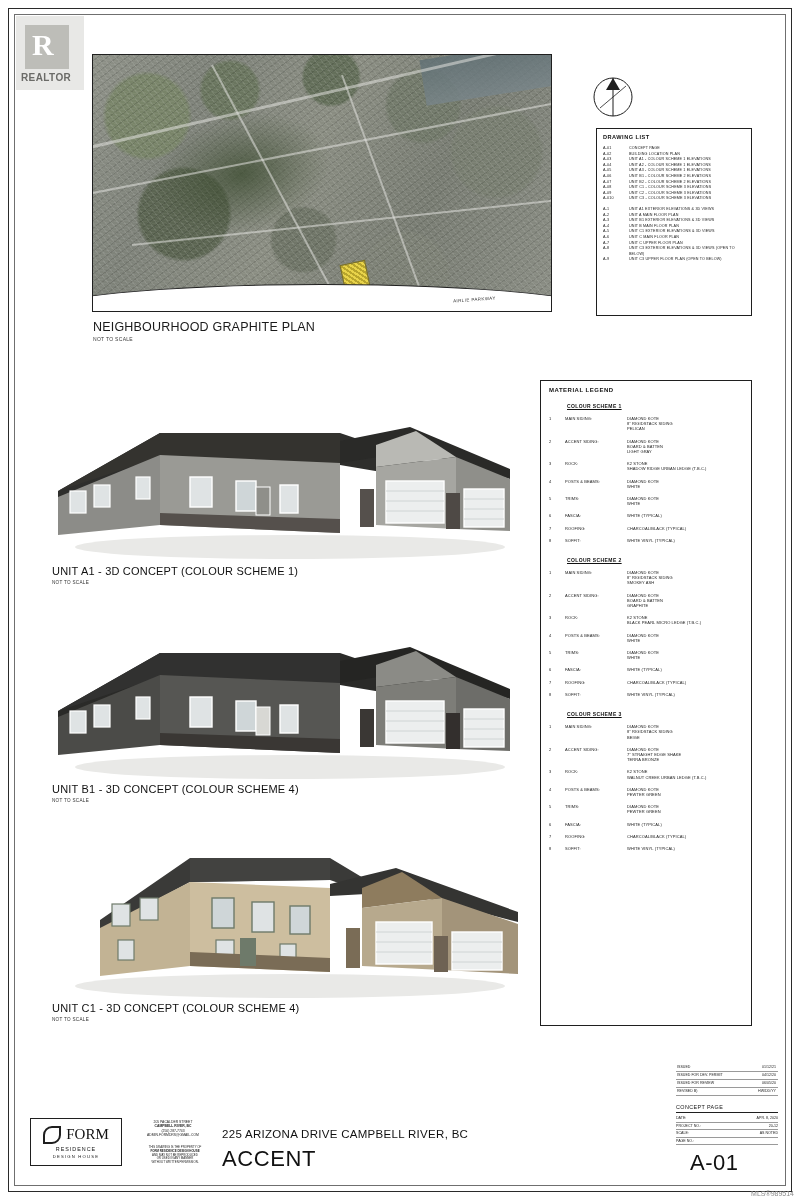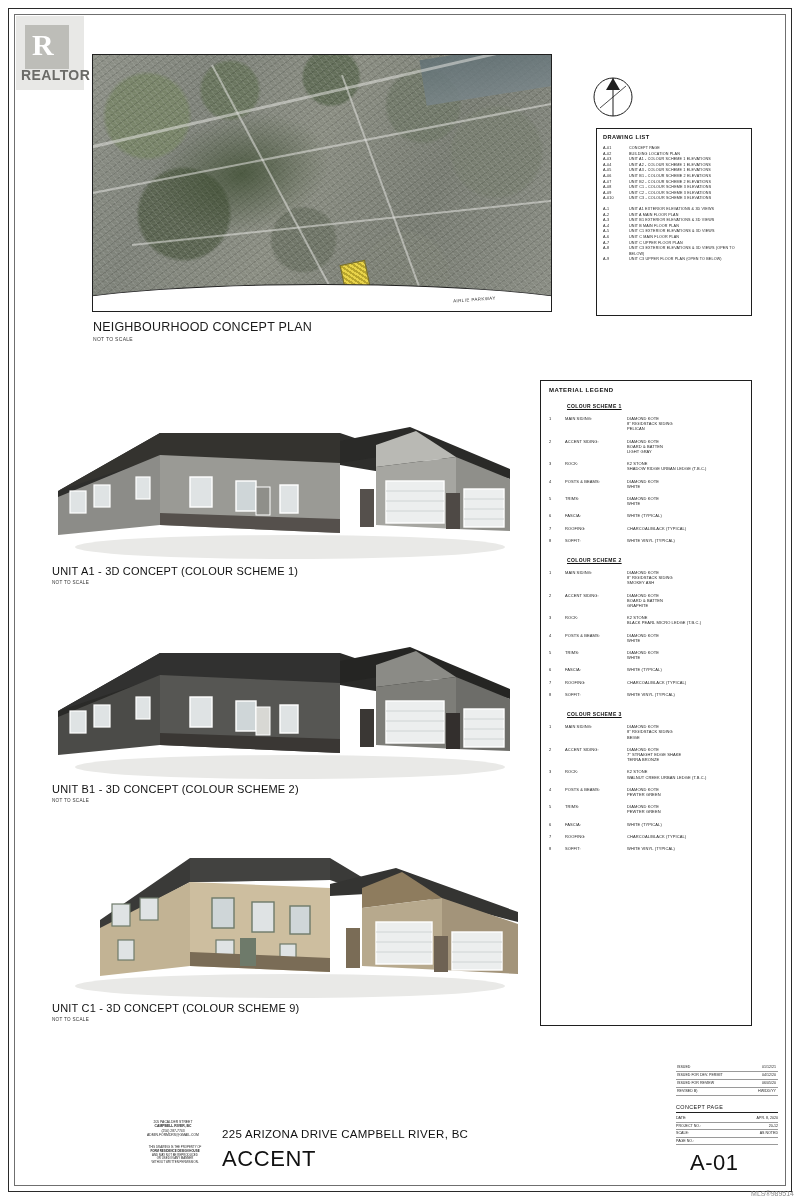--- a/index.html
+++ b/index.html
@@ -47,21 +47,21 @@
     left: 16px; top: 12px;
     font-family: "Liberation Serif", serif;
     font-size: 30px;
     font-weight: bold;
     color: #ffffff;
     line-height: 34px;
   }
   #realtor-logo .r-word {
     position: absolute;
     left: 5px; bottom: 7px;
-    font-size: 14px;
+    font-size: 10px;
     letter-spacing: 0.4px;
     font-weight: bold;
     color: #6b6b68;
   }
 
   
   #aerial-wrap {
     position: absolute;
     left: 92px; top: 54px;
     width: 460px; height: 258px;
@@ -399,21 +399,21 @@
       <div class="road r3"></div>
       <div class="road r4"></div>
       <div class="road r5"></div>
       <div id="site-marker"></div>
     </div>
     <div id="aerial-mask-bottom"></div>
     <div id="aerial-street">AIRLIE PARKWAY</div>
   </div>
   <div id="aerial-border"></div>
 
-  <div id="neighbourhood-title">NEIGHBOURHOOD CONCEPT PLAN</div>
+  <div id="neighbourhood-title">NEIGHBOURHOOD GRAPHITE PLAN</div>
   <div id="neighbourhood-nts">NOT TO SCALE</div>
 
   <svg id="north-arrow" viewBox="0 0 46 46">
     <circle cx="23" cy="23" r="19" fill="none" stroke="#1f1f1f" stroke-width="1"></circle>
     <path d="M23 4 L23 42" stroke="#1f1f1f" stroke-width="1"></path>
     <path d="M23 4 L16 16 L30 16 Z" fill="#1f1f1f"></path>
     <path d="M10 34 L36 12" stroke="#1f1f1f" stroke-width="0.8"></path>
   </svg>
 
   <div id="drawing-list">
@@ -779,21 +779,21 @@
           <line x1="346" y1="106" x2="404" y2="106"></line>
         <line x1="424" y1="94" x2="464" y2="94"></line>
           <line x1="424" y1="104" x2="464" y2="104"></line>
           <line x1="424" y1="114" x2="464" y2="114"></line>
       </g>
       <rect x="320" y="84" width="14" height="38" fill="#3a3734"></rect>
       <rect x="406" y="88" width="14" height="36" fill="#332f2d"></rect>
       <rect x="216" y="82" width="14" height="28" fill="#d8d8d4" stroke="#ffffff" stroke-width="1"></rect>
     </svg>
   </div>
-  <div class="render-caption" style="top:783px">UNIT B1 - 3D CONCEPT (COLOUR SCHEME 2)</div>
+  <div class="render-caption" style="top:783px">UNIT B1 - 3D CONCEPT (COLOUR SCHEME 4)</div>
   <div class="render-nts" style="top:798px">NOT TO SCALE</div>
 
   <div class="render" id="render-3" style="top:840px">
     <div class="sky"></div>
     <svg viewBox="0 0 480 170">
       <ellipse cx="250" cy="146" rx="215" ry="12" fill="#e9e9e7"></ellipse>
 
       <polygon points="60,80 150,18 290,18 330,42 330,54 290,40 150,42 60,90" fill="#3a3a38"></polygon>
       <polygon points="150,18 290,18 290,40 150,42" fill="#424240"></polygon>
       <polygon points="60,88 150,42 150,126 60,136" fill="#c2b394"></polygon>
@@ -823,23 +823,31 @@
           <line x1="336" y1="102" x2="392" y2="102"></line>
           <line x1="336" y1="112" x2="392" y2="112"></line>
         <line x1="412" y1="102" x2="462" y2="102"></line>
           <line x1="412" y1="112" x2="462" y2="112"></line>
           <line x1="412" y1="122" x2="462" y2="122"></line>
       </g>
       <rect x="306" y="88" width="14" height="40" fill="#7a6c56"></rect>
       <rect x="394" y="96" width="14" height="36" fill="#6e6253"></rect>
     </svg>
   </div>
-  <div class="render-caption" style="top:1002px">UNIT C1 - 3D CONCEPT (COLOUR SCHEME 9)</div>
+  <div class="render-caption" style="top:1002px">UNIT C1 - 3D CONCEPT (COLOUR SCHEME 4)</div>
   <div class="render-nts" style="top:1017px">NOT TO SCALE</div>
 
+  <div id="form-logo">
+    <div class="fl-row">
+      <span class="fl-mark"></span>
+      <span class="fl-word1">FORM</span>
+    </div>
+    <div class="fl-word2">RESIDENCE</div>
+    <div class="fl-word3">DESIGN HOUSE</div>
+  </div>
 
   <div id="office-info">
       <div>205 PACALDER STREET</div>
       <div style="font-weight: bold;">CAMPBELL RIVER, BC</div>
       <div>(250) 287-7743</div>
       <div>ADMIN.FORMDRS@GMAIL.COM</div>
     </div>
   <div id="office-disclaimer">
       <div>THIS DRAWING IS THE PROPERTY OF</div>
       <div style="font-weight: bold;">FORM RESIDENCE DESIGN HOUSE</div>

